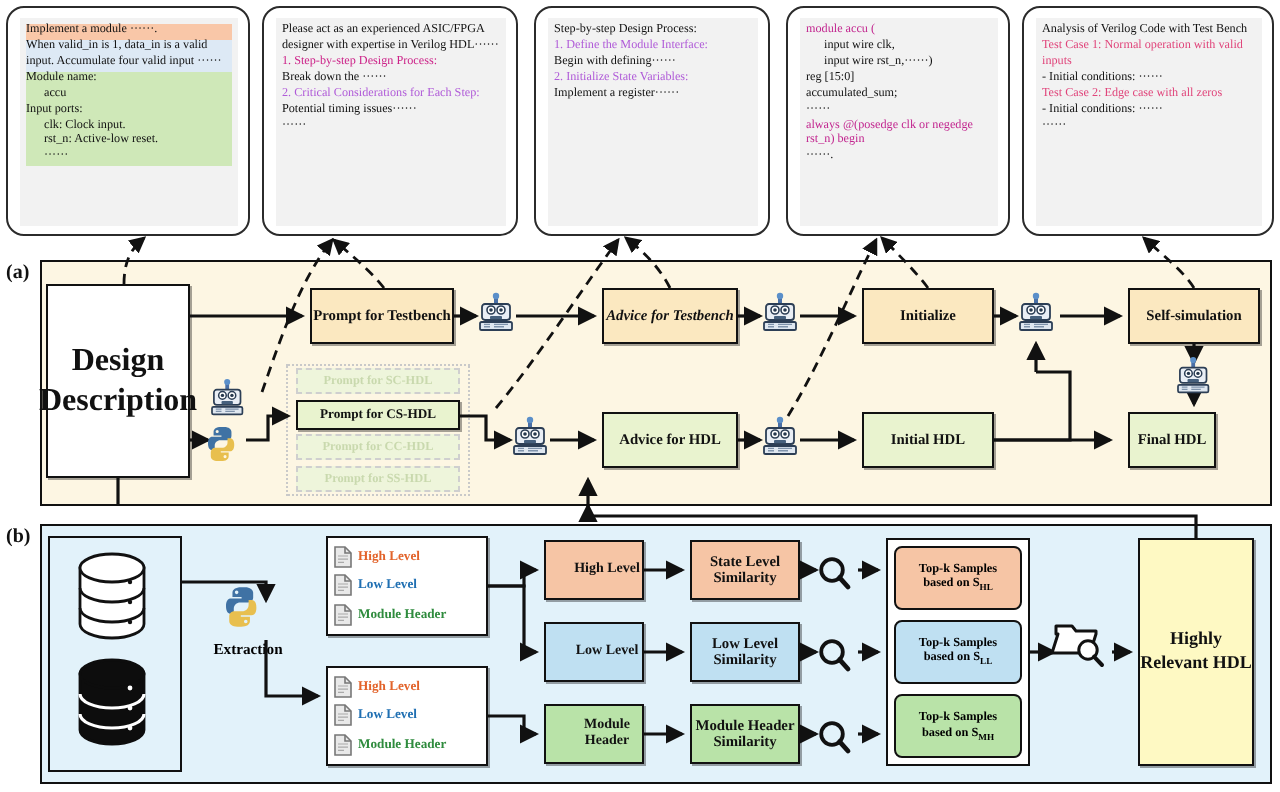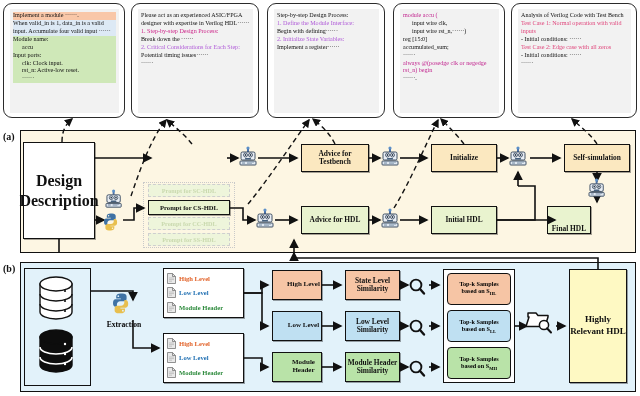--- a/index.html
+++ b/index.html
@@ -136,22 +136,25 @@
     </div>
   </div>
 
   <div class="abs panelA" style="left:20px;top:130px;width:616px;height:123px;"></div>
   <div class="abs panel-tag" style="left:3px;top:131px;">(a)</div>
 
   <div class="abs box white" style="left:23px;top:142px;width:72px;height:97px;font-size:16px;line-height:1.25;">
     <span>Design Description</span>
   </div>
 
-
-  <div class="abs box cream" style="left:301px;top:144px;width:68px;height:28px;">
+  <div class="abs box cream" style="left:155px;top:144px;width:72px;height:28px;">
+    <span>Prompt for Testbench</span>
+  </div>
+
+  <div class="abs box cream" style="left:301px;top:144px;width:68px;height:28px;font-style:italic;">
     <span>Advice for Testbench</span>
   </div>
 
   <div class="abs box cream" style="left:431px;top:144px;width:66px;height:28px;">
     <span>Initialize</span>
   </div>
 
   <div class="abs box cream" style="left:564px;top:144px;width:66px;height:28px;text-align:center;">
     <span>Self-simulation</span>
   </div>
@@ -171,21 +174,21 @@
   </div>
 
   <div class="abs box green" style="left:301px;top:206px;width:68px;height:28px;font-family:Liberation Serif, serif;">
     <span>Advice for HDL</span>
   </div>
 
   <div class="abs box green" style="left:431px;top:206px;width:66px;height:28px;">
     <span>Initial HDL</span>
   </div>
 
-  <div class="abs box green" style="left:547px;top:206px;width:44px;height:28px;align-items:flex-end;">
+  <div class="abs box green" style="left:564px;top:206px;width:44px;height:28px;">
     <span>Final HDL</span>
   </div>
 
   <div class="abs panelB" style="left:20px;top:262px;width:616px;height:130px;"></div>
   <div class="abs panel-tag" style="left:3px;top:263px;">(b)</div>
 
   <div class="abs box plain" style="left:24px;top:268px;width:67px;height:118px;background:transparent;"></div>
 
   <div class="abs" style="left:95px;top:320px;width:58px;text-align:center;font-size:7.6px;font-weight:bold;">Extraction</div>
 

